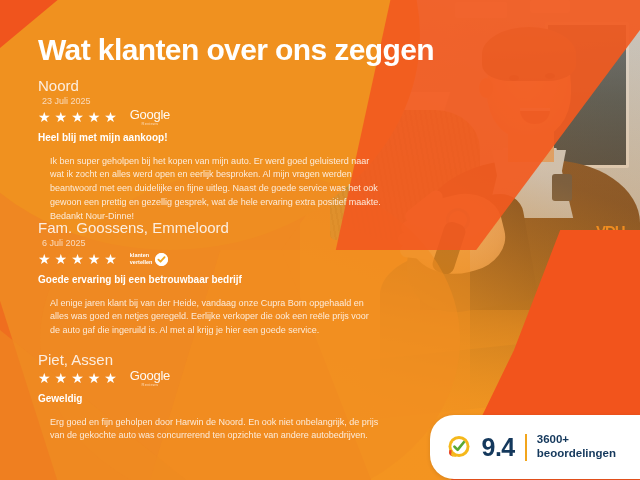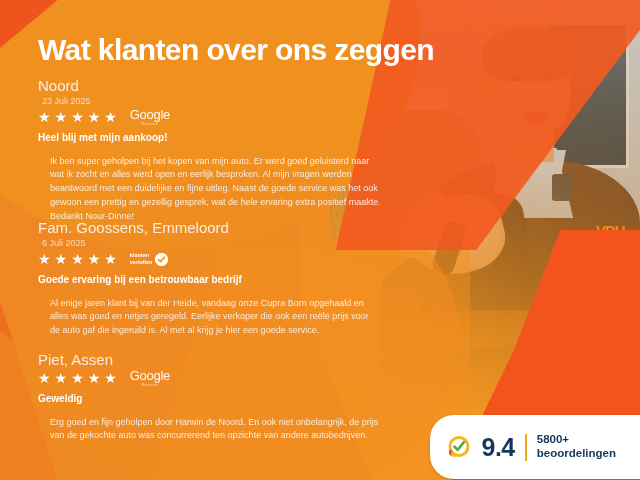--- a/index.html
+++ b/index.html
@@ -503,19 +503,19 @@
           <circle cx="13" cy="12.5" r="10.5" fill="#f5b81b"></circle>
           <circle cx="13" cy="12.5" r="7.6" fill="#ffffff"></circle>
           <path d="M8.4 12.6 L11.6 15.9 L17.8 8.2" stroke="#5aa832" stroke-width="2.6" fill="none" stroke-linecap="round" stroke-linejoin="round"></path>
           <path d="M3.2 16.2 Q2.0 21.5 7.0 22.6 Q4.6 19.4 5.6 16.0 Z" fill="#e8472a"></path>
           <path d="M5.0 19.0 Q7.6 22.0 11.0 22.4 Q7.8 23.6 5.2 21.6 Z" fill="#f5b81b"></path>
         </svg>
       </div>
       <div class="rating-score">9.4</div>
       <div class="rating-divider"></div>
       <div class="rating-text">
-        <span>5800+</span>
+        <span>3600+</span>
         <span>beoordelingen</span>
       </div>
     </div>
 
   </div>
 </div>
 
 </body></html>

